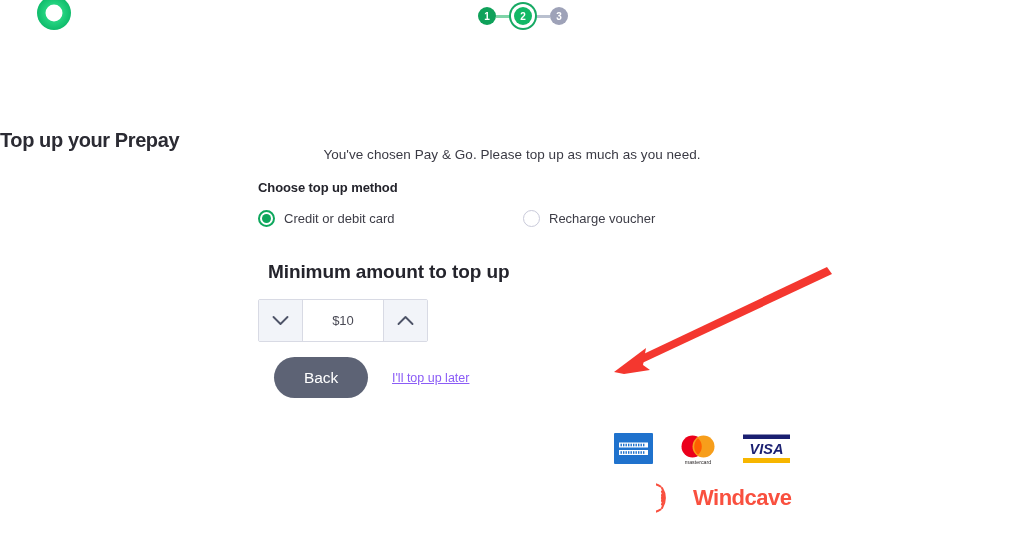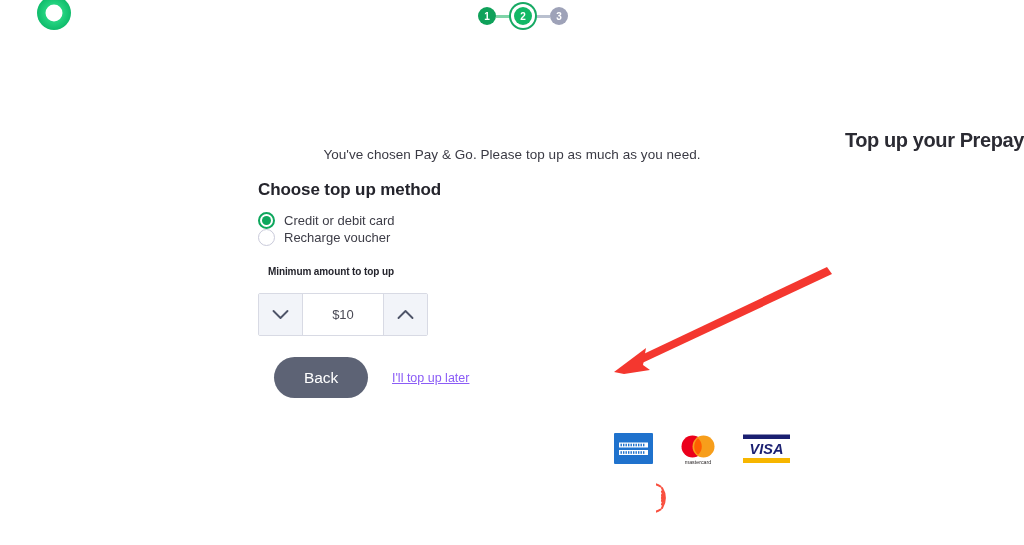--- a/index.html
+++ b/index.html
@@ -64,26 +64,25 @@
     z-index: 1;
   }
   .step-line.filled { background: #7fd4a8; }
 
   
   .page-title {
     position: absolute;
     left: 0;
     right: 0;
     top: 129px;
-    text-align: right;
+    text-align: left;
     font-size: 20px;
     font-weight: 700;
     letter-spacing: -0.4px;
     color: #2b2b33;
-    padding-left: 36px;
   }
   .page-subtitle {
     position: absolute;
     left: 0;
     right: 0;
     top: 147px;
     text-align: center;
     font-size: 13.5px;
     font-weight: 400;
     color: #3a3a44;
@@ -91,31 +90,31 @@
   }
 
   
   .form-area {
     position: absolute;
     left: 258px;
     top: 180px;
     width: 520px;
   }
   .section-label {
-    font-size: 17px;
+    font-size: 13px;
     font-weight: 700;
     color: #24242c;
     letter-spacing: -0.1px;
     margin: 0 0 12px 0;
   }
 
   .radio-row {
     display: flex;
+    align-items: center;
     height: 22px;
-    flex-direction: column;
   }
   .radio-option {
     display: flex;
     align-items: center;
     cursor: pointer;
   }
   .radio-option.first { width: 265px; }
   .radio-dot {
     width: 17px;
     height: 17px;
@@ -144,21 +143,21 @@
   .radio-label {
     margin-left: 9px;
     font-size: 13px;
     color: #3d3d47;
     white-space: nowrap;
   }
 
   .amount-label {
     margin-top: 32px;
     margin-left: 10px;
-    font-size: 10px;
+    font-size: 19px;
     font-weight: 700;
     color: #24242c;
     letter-spacing: -0.1px;
   }
 
   
   .amount-stepper {
     margin-top: 16px;
     display: flex;
     width: 170px;
@@ -373,18 +372,19 @@
 <div class="windcave">
   <svg width="30" height="30" viewBox="0 0 30 30">
     <g fill="none" stroke="#f9503f" stroke-width="2.1" stroke-linecap="round">
       <path d="M6 25 A 19 19 0 0 0 6 5"></path>
       <path d="M6 21.5 A 14.5 14.5 0 0 0 6 8.5"></path>
       <path d="M6 18 A 10 10 0 0 0 6 12"></path>
       <path d="M6 14.8 A 5 5 0 0 0 6 15.2"></path>
     </g>
     <path d="M4.5 3.5 A 14 14 0 1 0 4.5 26.5" fill="none" stroke="#f9503f" stroke-width="2.1" stroke-linecap="round"></path>
   </svg>
+  <span class="windcave-word">Windcave</span>
 </div>
 
 <svg class="annotation-arrow" viewBox="0 0 250 125">
   <polygon points="227,7 232,14 40,104 33,99" fill="#f4372f"></polygon>
   <polygon points="14,112 46,88 43,105 50,110 24,114" fill="#f4372f"></polygon>
 </svg>
 
 </body></html>

